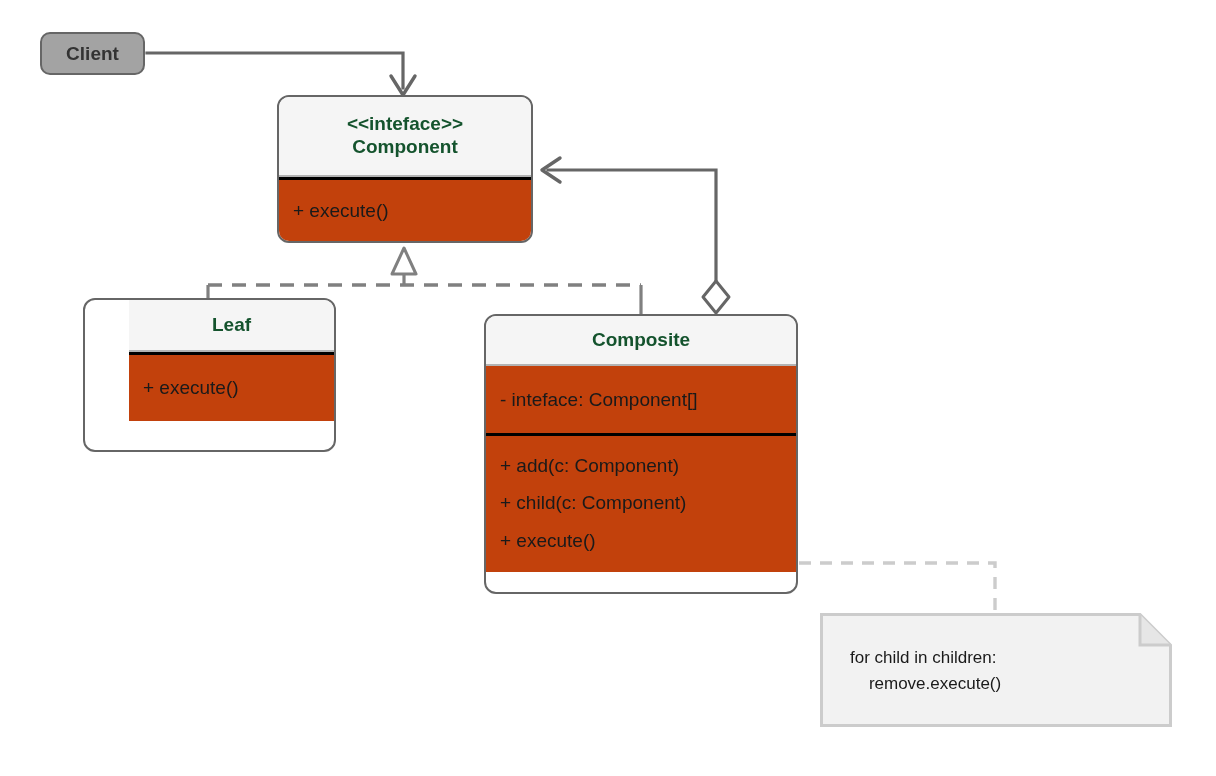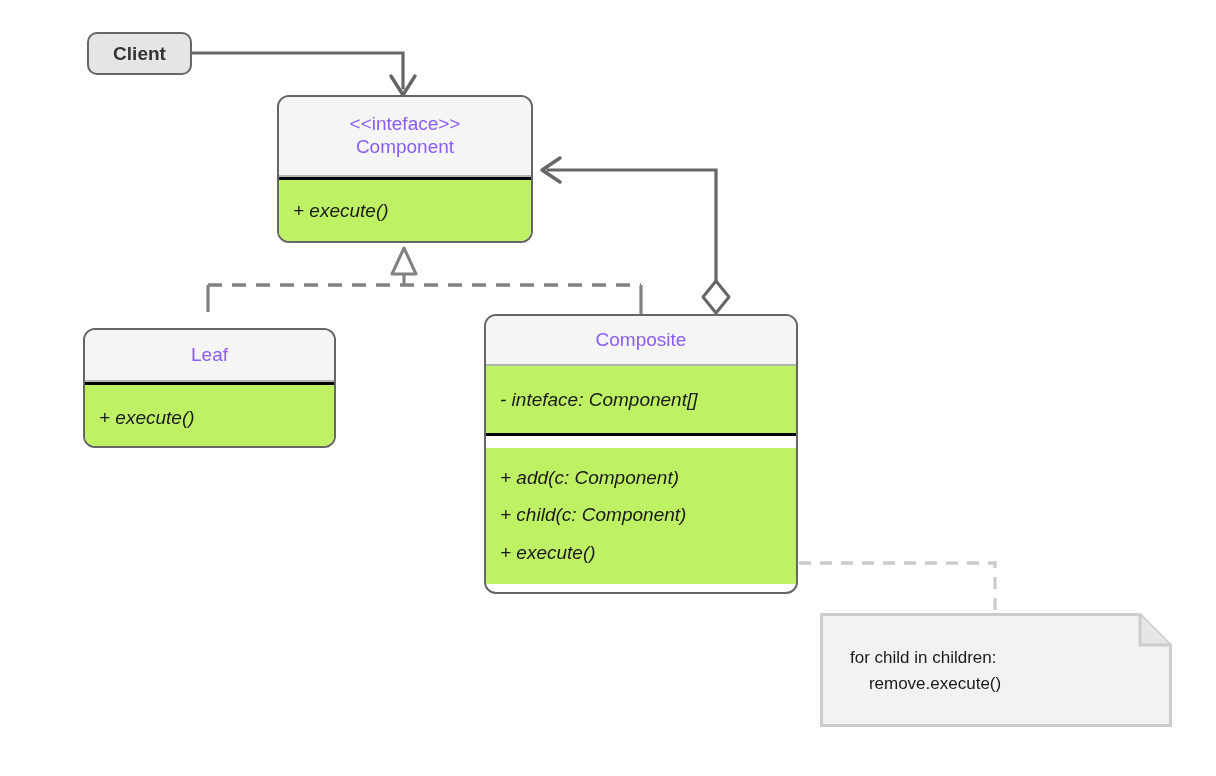--- a/index.html
+++ b/index.html
@@ -31,68 +31,66 @@
   .uml-box {
     position: absolute;
     box-sizing: border-box;
     border: 2.5px solid #666666;
     border-radius: 12px;
     background: #ffffff;
     overflow: hidden;
   }
   .uml-header {
     background: #f5f5f5;
-    color: #8b5cf6;
-    font-weight: normal;
+    color: #14532d;
+    font-weight: bold;
     text-align: center;
     box-sizing: border-box;
     display: flex;
     flex-direction: column;
     align-items: center;
     justify-content: center;
     line-height: 1.2;
   }
   .sep-gray {
     height: 2px;
     background: #b3b3b3;
     width: 100%;
   }
   .sep-black {
     height: 2.5px;
     background: #000000;
     width: 100%;
   }
   .uml-section {
-    background: #bef264;
+    background: #c2410c;
     box-sizing: border-box;
     display: flex;
     flex-direction: column;
     justify-content: center;
-    font-style: italic;
   }
   .uml-member {
     color: #1a1a1a;
     font-size: 19px;
     padding-left: 14px;
     white-space: nowrap;
   }
   
   .simple-box {
     position: absolute;
     box-sizing: border-box;
     border: 2.5px solid #666666;
     border-radius: 10px;
-    background: #e5e5e5;
+    background: #a3a3a3;
     color: #333333;
     font-weight: bold;
     font-size: 19px;
     display: flex;
     align-items: center;
     justify-content: center;
-    margin-left: 47px;
   }
   
   .note-wrap {
     position: absolute;
     border-radius: 23px;
   }
   .note-text {
     position: absolute;
     color: #1a1a1a;
     font-size: 17px;
@@ -147,41 +145,41 @@
       <span>&lt;&lt;inteface&gt;&gt;</span>
       <span>Component</span>
     </div>
     <div class="sep-gray"></div>
     <div class="sep-black"></div>
     <div class="uml-section" style="height:62px;">
       <div class="uml-member">+ execute()</div>
     </div>
   </div>
 
-  <div class="uml-box" style="left:83px; top:328px; width:253px; height:120px;">
+  <div class="uml-box" style="left:83px; top:298px; width:253px; height:154px;padding-left:44px;">
     <div class="uml-header" style="height:50px; font-size:19px;">
       <span>Leaf</span>
     </div>
     <div class="sep-gray"></div>
     <div class="sep-black"></div>
     <div class="uml-section" style="height:66px;">
       <div class="uml-member">+ execute()</div>
     </div>
   </div>
 
   <div class="uml-box" style="left:484px; top:314px; width:314px; height:280px;">
     <div class="uml-header" style="height:48px; font-size:19px;">
       <span>Composite</span>
     </div>
     <div class="sep-gray"></div>
     <div class="uml-section" style="height:67px;">
       <div class="uml-member">- inteface: Component[]</div>
     </div>
     <div class="sep-black"></div>
-    <div class="uml-section" style="height:136px; justify-content:space-around; padding:12px 0;margin-top:12px;">
+    <div class="uml-section" style="height:136px; justify-content:space-around; padding:12px 0;">
       <div class="uml-member">+ add(c: Component)</div>
       <div class="uml-member">+ child(c: Component)</div>
       <div class="uml-member">+ execute()</div>
     </div>
   </div>
 
   <div class="note-wrap" style="left:820px; top:613px; width:352px; height:114px;">
     <svg width="352" height="114" viewBox="0 0 352 114" xmlns="http://www.w3.org/2000/svg">
       <path d="M1.5,1.5 L320,1.5 L350.5,32 L350.5,112.5 L1.5,112.5 Z" fill="#f2f2f2" stroke="#cccccc" stroke-width="3" stroke-linejoin="miter"></path>
       <path d="M320,1.5 L320,32 L350.5,32" fill="#e6e6e6" stroke="#cccccc" stroke-width="3" stroke-linejoin="miter"></path>

